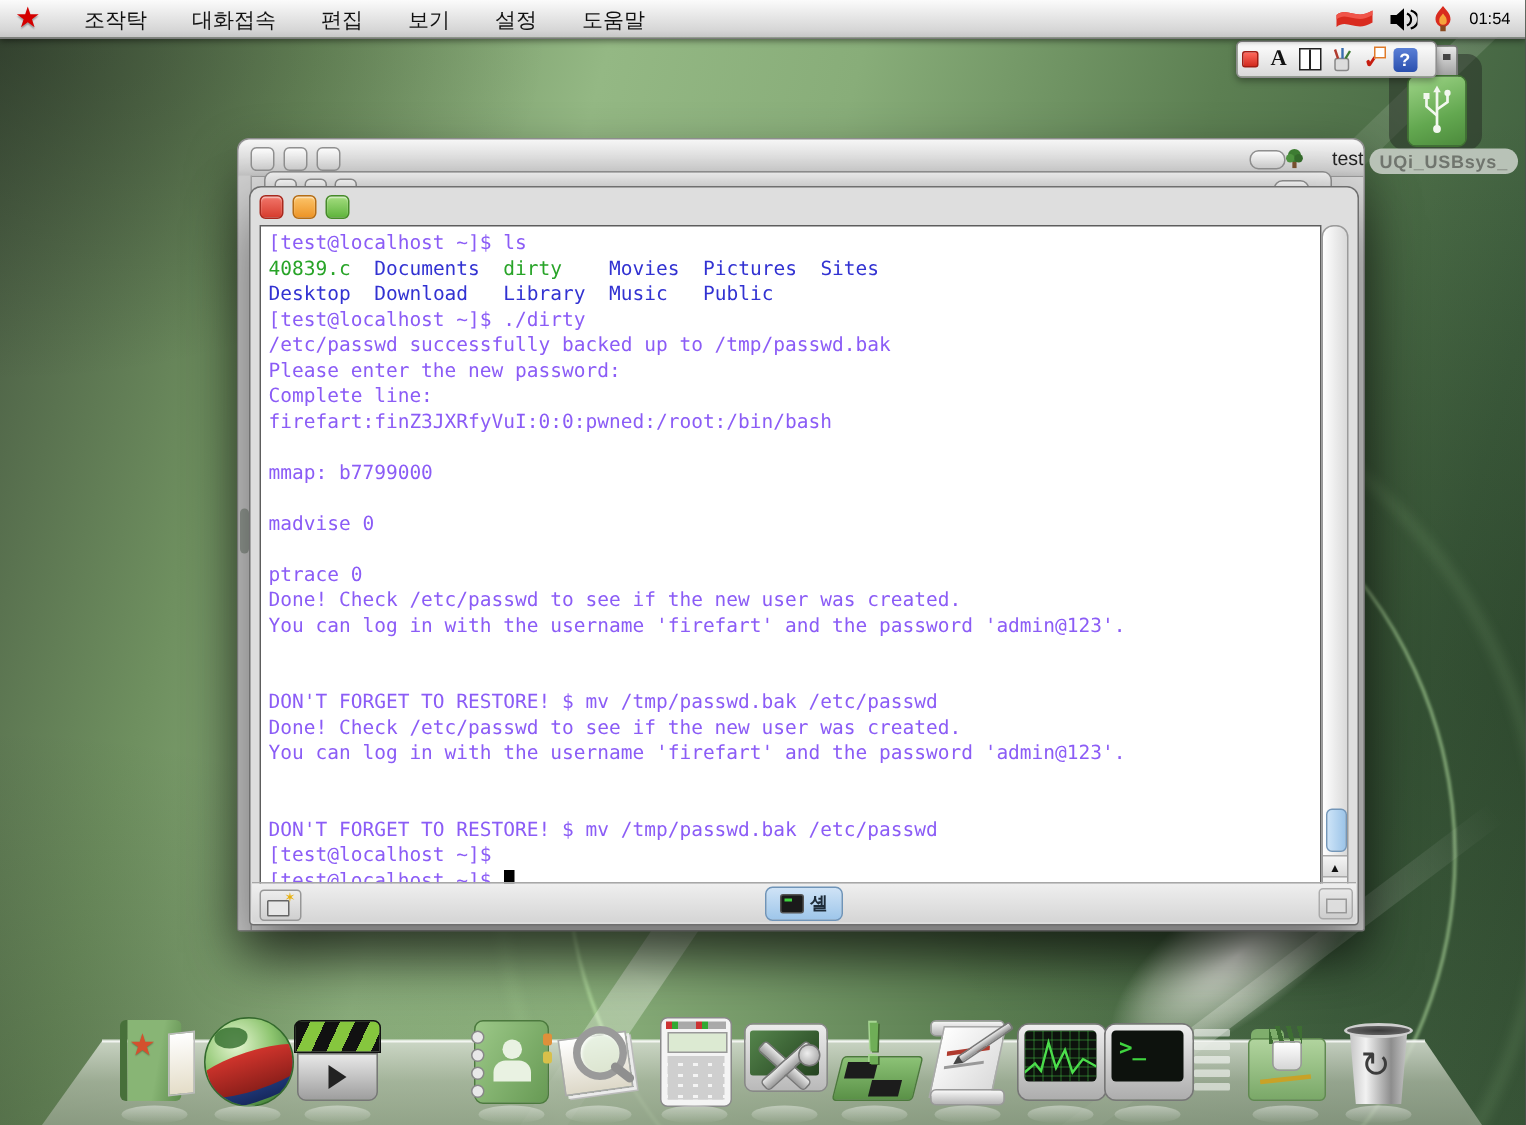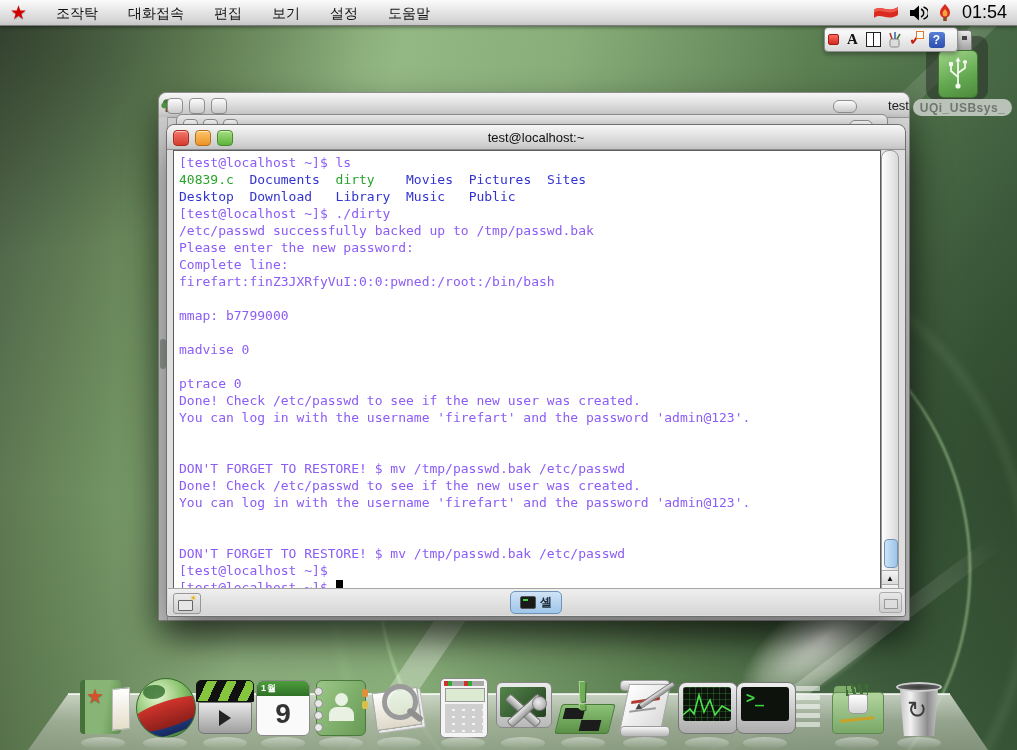--- a/index.html
+++ b/index.html
@@ -28,21 +28,21 @@
         background:linear-gradient(90deg,transparent,rgba(255,255,250,.28),transparent);}
 
   
   .menubar{position:absolute;left:0;top:0;width:1017px;height:25px;z-index:40;
     background:linear-gradient(#fbfbfb,#d6d6d6 80%,#c6c6c6);
     border-bottom:1px solid #7b7b7b;box-shadow:0 1px 4px rgba(0,0,0,.45);
     display:flex;align-items:center;}
   .mb-star{color:#d40000;font-size:19px;margin:0 14px 0 10px;line-height:1;text-shadow:0 1px 1px rgba(0,0,0,.3);}
   .mb-item{font-size:14px;color:#111;padding:0 15px;line-height:24px;}
   .mb-right{margin-left:auto;display:flex;align-items:center;gap:10px;padding-right:10px;}
-  .mb-clock{font-size:18px;color:#000;}
+  .mb-clock{font-size:11px;color:#000;}
 
   
   .palette{position:absolute;left:824px;top:27px;width:126px;height:23px;z-index:20;
     background:linear-gradient(#ffffff,#d9d9d9);border:1px solid #8f8f8f;border-radius:4px;
     box-shadow:0 2px 5px rgba(0,0,0,.35);display:flex;align-items:center;gap:2px;padding:0 3px;}
   .pal-close{width:9px;height:9px;border-radius:2px;background:linear-gradient(#ff6a5e,#d22b1f);border:1px solid #a01d14;margin-right:2px;}
   .pal-btn{width:19px;height:19px;display:flex;align-items:center;justify-content:center;position:relative;}
   .pal-a{font-size:15px;font-weight:bold;color:#111;font-family:"Liberation Serif",serif;}
   .pal-cols{width:13px;height:13px;border:1.5px solid #222;background:linear-gradient(90deg,#fff 46%,#222 46%,#222 54%,#fff 54%);}
   .pal-chk{color:#c61d10;font-size:16px;font-weight:bold;}
@@ -63,21 +63,21 @@
   .usb-label{position:absolute;left:913px;top:99px;width:99px;height:17px;z-index:17;
     background:rgba(205,210,203,.85);border-radius:9px;display:flex;align-items:center;justify-content:center;
     font-size:12px;font-weight:bold;color:#70756e;letter-spacing:.5px;}
 
   
   .win-back{position:absolute;left:158px;top:92px;width:750px;height:527px;z-index:5;
     background:#d8d8d8;border-radius:8px 8px 2px 2px;border:1px solid #8d8d8d;
     box-shadow:0 14px 34px rgba(0,0,0,.45);}
   .bar-grad{background:linear-gradient(#f7f7f7,#cecece 85%,#c2c2c2);}
   .wb-title{position:absolute;left:0;top:0;right:0;height:24px;border-radius:8px 8px 0 0;
-    border-bottom:1px solid #9a9a9a;display:flex;align-items:center;justify-content:space-between;gap:18px;
+    border-bottom:1px solid #9a9a9a;display:flex;align-items:center;justify-content:flex-end;gap:18px;
     font-size:13px;color:#222;}
   .gray-btn{position:absolute;top:5px;width:14px;height:14px;border-radius:4px;
     background:linear-gradient(#fdfdfd,#cfcfcf);border:1px solid #919191;}
   .pill-btn{position:absolute;top:7px;width:22px;height:11px;border-radius:6px;
     background:linear-gradient(#fdfdfd,#cfcfcf);border:1px solid #919191;}
   .wb-strip{position:absolute;left:0;top:24px;width:8px;bottom:0;background:#cfcfcf;border-right:1px solid #a5a5a5;}
   .wb-thumb{position:absolute;left:1px;top:222px;width:6px;height:30px;background:#989f98;border-radius:3px;}
   .home-ico{width:15px;height:15px;}
 
   .win-mid{position:absolute;left:176px;top:114px;width:710px;height:10px;z-index:6;overflow:hidden;
@@ -264,26 +264,20 @@
         <div class="swoosh blue"></div>
         <div class="swoosh red"></div>
       </div>
     </div>
     <div class="dicon" style="left:196px">
       <div class="clap-top"></div>
       <div class="clap-bot">
           <div class="clap-play"></div>
         </div>
     </div>
-    <div class="dicon" style="left:254px">
-      <div class="cal">
-        <div class="cal-head">1월</div>
-        <div class="cal-day">9</div>
-      </div>
-    </div>
     <div class="dicon" style="left:312px">
       <div class="abook">
         <i class="ring" style="top:6px"></i>
           <i class="ring" style="top:18px"></i>
         <i class="ring" style="top:30px"></i>
           <i class="ring" style="top:42px"></i>
         <i class="tab" style="top:8px;background:#e0903a"></i>
         <i class="tab" style="top:20px;background:#d8c04a"></i>
         <div class="person-head"></div>
         <div class="person-body"></div>
@@ -424,23 +418,20 @@
     <div class="wm-inner">
       <div class="wm-btn" style="left:6px"></div>
       <div class="wm-btn" style="left:26px"></div>
       <div class="wm-btn" style="left:46px"></div>
       <span>UQi-USB</span>
       <div class="pill-btn" style="right:14px;top:5px"></div>
     </div>
   </div>
 
   <div class="terminal">
-    <div class="t-titlebar bar-grad">
-      <span>test@localhost:~</span>
-    </div>
     <div class="tl red"></div>
     <div class="tl orange"></div>
     <div class="tl green"></div>
 
     <div class="t-screen" id="tscreen"><div class="tline"><span class="c-d">[test@localhost ~]$ ls</span></div><div class="tline"><span class="c-g">40839.c</span><span class="c-d">  </span><span class="c-b">Documents</span><span class="c-d">  </span><span class="c-g">dirty</span><span class="c-d">    </span><span class="c-b">Movies</span><span class="c-d">  </span><span class="c-b">Pictures</span><span class="c-d">  </span><span class="c-b">Sites</span></div><div class="tline"><span class="c-b">Desktop</span><span class="c-d">  </span><span class="c-b">Download</span><span class="c-d">   </span><span class="c-b">Library</span><span class="c-d">  </span><span class="c-b">Music</span><span class="c-d">   </span><span class="c-b">Public</span></div><div class="tline"><span class="c-d">[test@localhost ~]$ ./dirty</span></div><div class="tline"><span class="c-d">/etc/passwd successfully backed up to /tmp/passwd.bak</span></div><div class="tline"><span class="c-d">Please enter the new password:</span></div><div class="tline"><span class="c-d">Complete line:</span></div><div class="tline"><span class="c-d">firefart:finZ3JXRfyVuI:0:0:pwned:/root:/bin/bash</span></div><div class="tline"><span class="c-d"></span></div><div class="tline"><span class="c-d">mmap: b7799000</span></div><div class="tline"><span class="c-d"></span></div><div class="tline"><span class="c-d">madvise 0</span></div><div class="tline"><span class="c-d"></span></div><div class="tline"><span class="c-d">ptrace 0</span></div><div class="tline"><span class="c-d">Done! Check /etc/passwd to see if the new user was created.</span></div><div class="tline"><span class="c-d">You can log in with the username 'firefart' and the password 'admin@123'.</span></div><div class="tline"><span class="c-d"></span></div><div class="tline"><span class="c-d"></span></div><div class="tline"><span class="c-d">DON'T FORGET TO RESTORE! $ mv /tmp/passwd.bak /etc/passwd</span></div><div class="tline"><span class="c-d">Done! Check /etc/passwd to see if the new user was created.</span></div><div class="tline"><span class="c-d">You can log in with the username 'firefart' and the password 'admin@123'.</span></div><div class="tline"><span class="c-d"></span></div><div class="tline"><span class="c-d"></span></div><div class="tline"><span class="c-d">DON'T FORGET TO RESTORE! $ mv /tmp/passwd.bak /etc/passwd</span></div><div class="tline"><span class="c-d">[test@localhost ~]$</span></div><div class="tline"><span class="c-d">[test@localhost ~]$ </span><span class="c-cur"> </span></div></div>
 
     <div class="t-scroll">
       <div class="t-thumb"></div>
       <div class="t-arrow up">▲</div>
       <div class="t-arrow down">▼</div>

